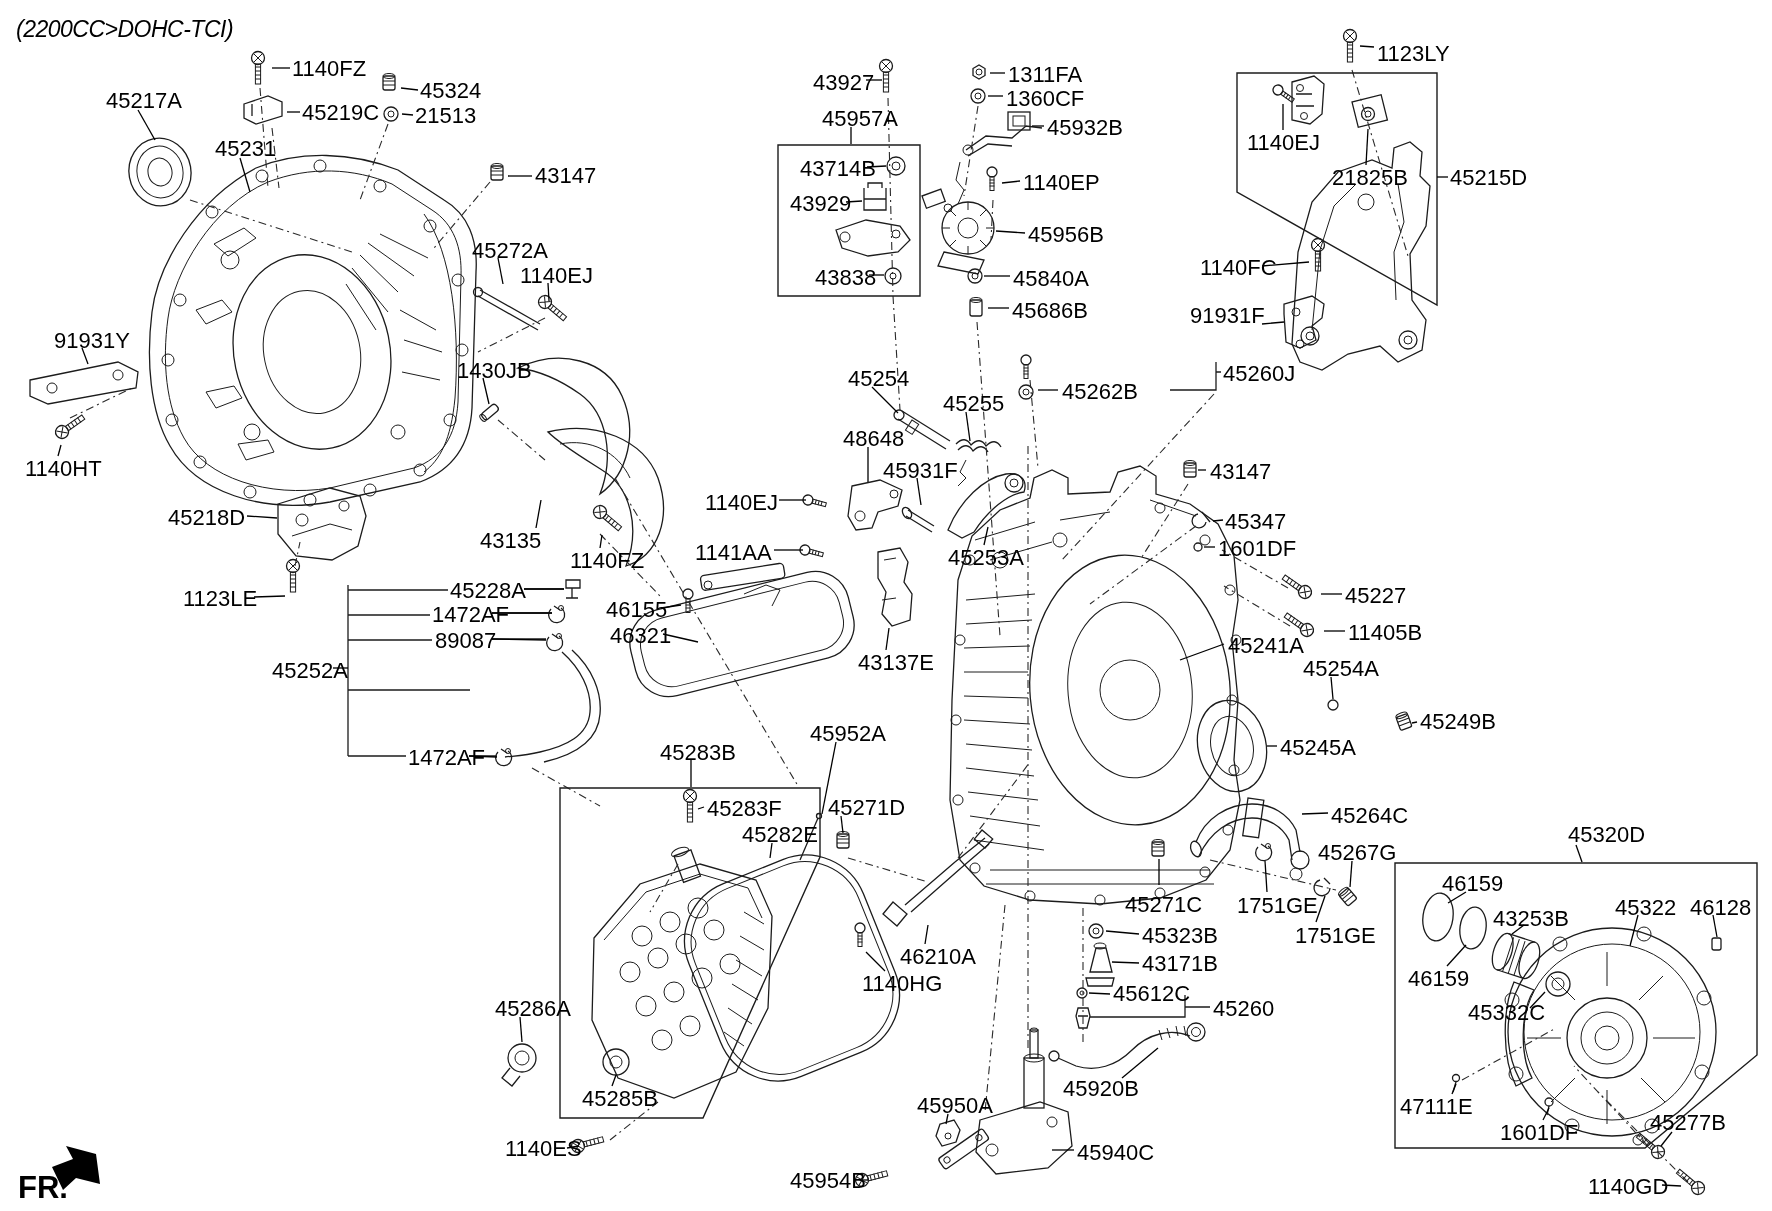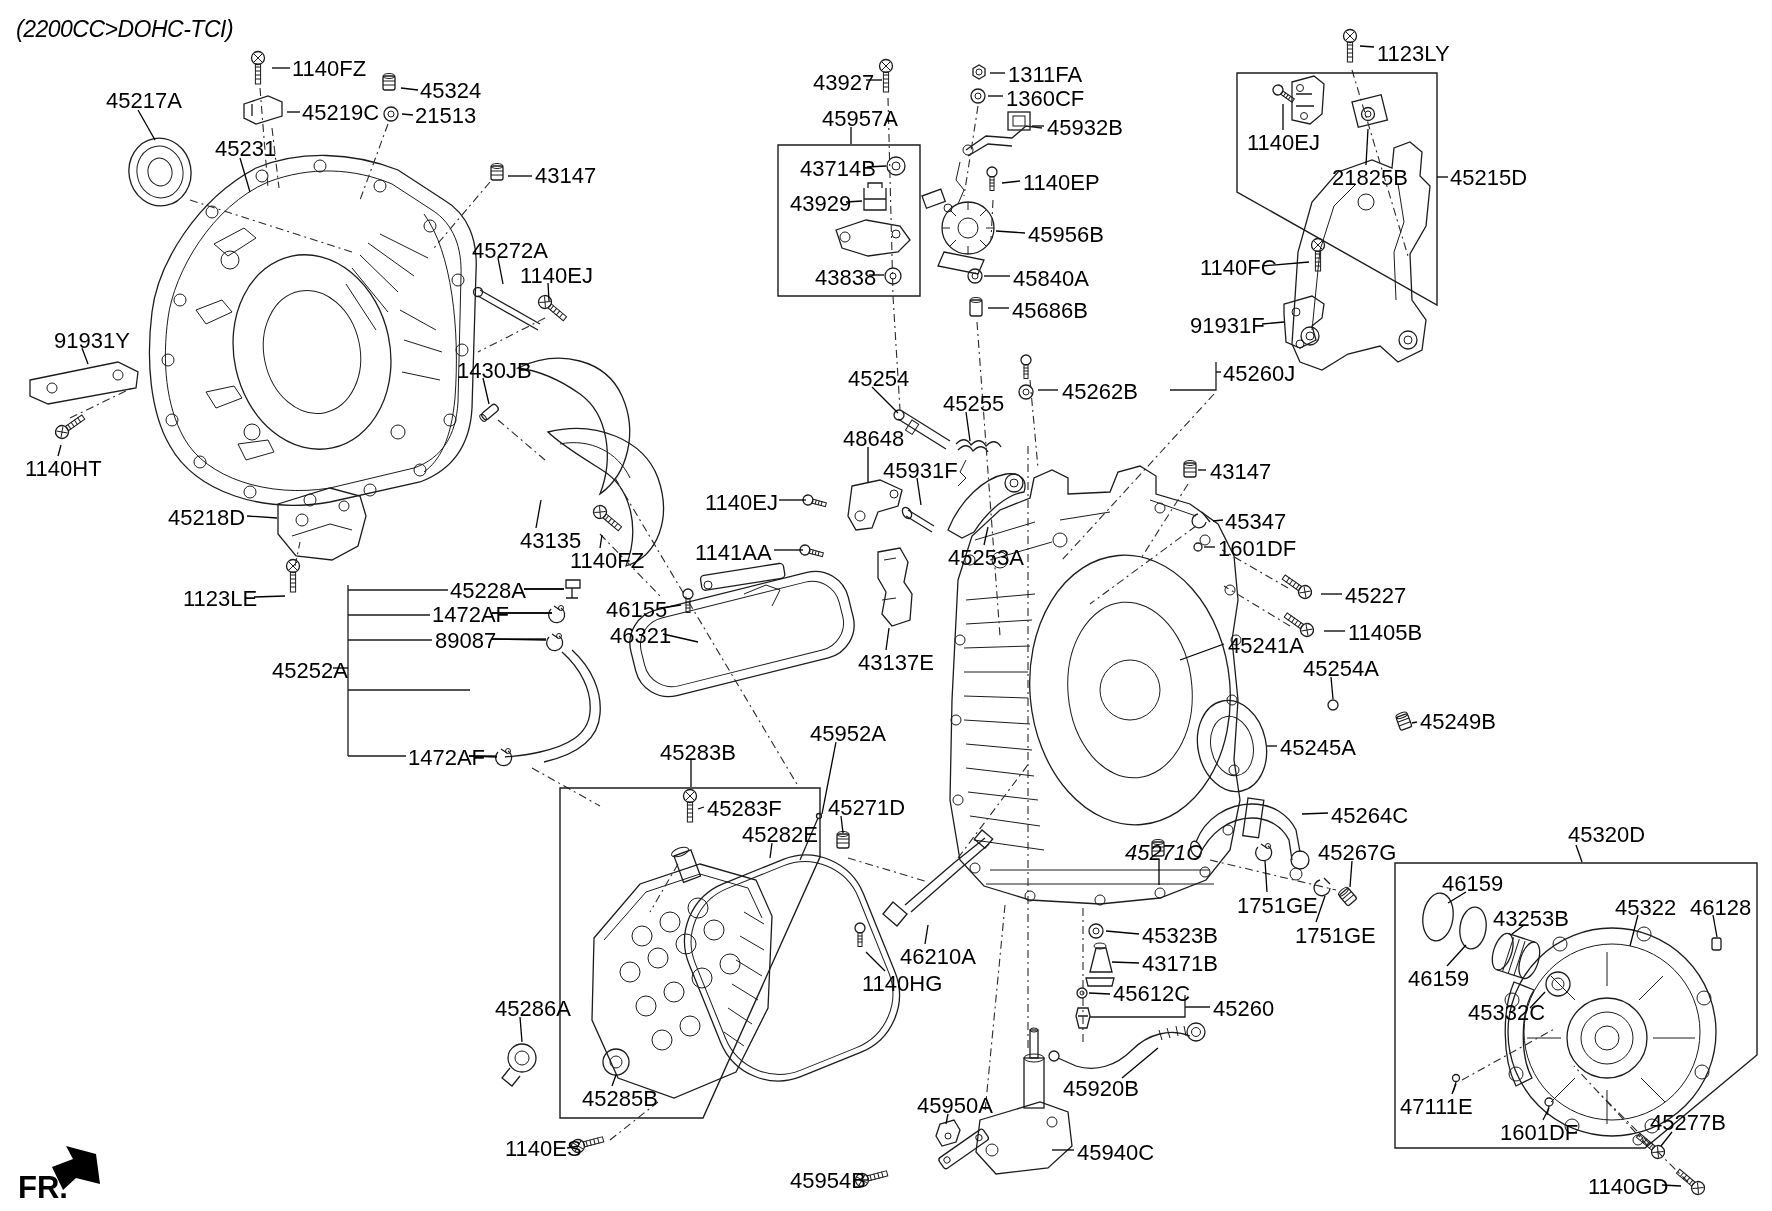--- a/index.html
+++ b/index.html
@@ -535,21 +535,21 @@
       <div class="plabel" style="left: 302px; top: 102px;">45219C</div>
       <div class="plabel" style="left: 415px; top: 105px;">21513</div>
       <div class="plabel" style="left: 215px; top: 138px;">45231</div>
       <div class="plabel" style="left: 535px; top: 165px;">43147</div>
       <div class="plabel" style="left: 472px; top: 240px;">45272A</div>
       <div class="plabel" style="left: 520px; top: 265px;">1140EJ</div>
       <div class="plabel" style="left: 54px; top: 330px;">91931Y</div>
       <div class="plabel" style="left: 457px; top: 360px;">1430JB</div>
       <div class="plabel" style="left: 25px; top: 458px;">1140HT</div>
       <div class="plabel" style="left: 168px; top: 507px;">45218D</div>
-      <div class="plabel" style="left: 520px; top: 530px;">43135</div>
+      <div class="plabel" style="left: 480px; top: 530px;">43135</div>
       <div class="plabel" style="left: 570px; top: 550px;">1140FZ</div>
       <div class="plabel" style="left: 183px; top: 588px;">1123LE</div>
       <div class="plabel" style="left: 450px; top: 580px;">45228A</div>
       <div class="plabel" style="left: 432px; top: 604px;">1472AF</div>
       <div class="plabel" style="left: 435px; top: 630px;">89087</div>
       <div class="plabel" style="left: 272px; top: 660px;">45252A</div>
       <div class="plabel" style="left: 408px; top: 747px;">1472AF</div>
       <div class="plabel" style="left: 813px; top: 72px;">43927</div>
       <div class="plabel" style="left: 1008px; top: 64px;">1311FA</div>
       <div class="plabel" style="left: 1006px; top: 88px;">1360CF</div>
@@ -560,21 +560,21 @@
       <div class="plabel" style="left: 790px; top: 193px;">43929</div>
       <div class="plabel" style="left: 1028px; top: 224px;">45956B</div>
       <div class="plabel" style="left: 815px; top: 267px;">43838</div>
       <div class="plabel" style="left: 1013px; top: 268px;">45840A</div>
       <div class="plabel" style="left: 1012px; top: 300px;">45686B</div>
       <div class="plabel" style="left: 1377px; top: 43px;">1123LY</div>
       <div class="plabel" style="left: 1247px; top: 132px;">1140EJ</div>
       <div class="plabel" style="left: 1332px; top: 167px;">21825B</div>
       <div class="plabel" style="left: 1450px; top: 167px;">45215D</div>
       <div class="plabel" style="left: 1200px; top: 257px;">1140FC</div>
-      <div class="plabel" style="left: 1190px; top: 315px;">91931F</div>
+      <div class="plabel" style="left: 1190px; top: 305px;">91931F</div>
       <div class="plabel" style="left: 1223px; top: 363px;">45260J</div>
       <div class="plabel" style="left: 1062px; top: 381px;">45262B</div>
       <div class="plabel" style="left: 848px; top: 368px;">45254</div>
       <div class="plabel" style="left: 943px; top: 393px;">45255</div>
       <div class="plabel" style="left: 843px; top: 428px;">48648</div>
       <div class="plabel" style="left: 883px; top: 460px;">45931F</div>
       <div class="plabel" style="left: 705px; top: 492px;">1140EJ</div>
       <div class="plabel" style="left: 695px; top: 542px;">1141AA</div>
       <div class="plabel" style="left: 948px; top: 547px;">45253A</div>
       <div class="plabel" style="left: 1210px; top: 461px;">43147</div>
@@ -589,21 +589,21 @@
       <div class="plabel" style="left: 606px; top: 599px;">46155</div>
       <div class="plabel" style="left: 610px; top: 625px;">46321</div>
       <div class="plabel" style="left: 858px; top: 652px;">43137E</div>
       <div class="plabel" style="left: 810px; top: 723px;">45952A</div>
       <div class="plabel" style="left: 660px; top: 742px;">45283B</div>
       <div class="plabel" style="left: 707px; top: 798px;">45283F</div>
       <div class="plabel" style="left: 742px; top: 824px;">45282E</div>
       <div class="plabel" style="left: 828px; top: 797px;">45271D</div>
       <div class="plabel" style="left: 1331px; top: 805px;">45264C</div>
       <div class="plabel" style="left: 1318px; top: 842px;">45267G</div>
-      <div class="plabel" style="left: 1125px; top: 842px; font-style: italic;">45271C</div>
+      <div class="plabel" style="left: 1125px; top: 894px;">45271C</div>
       <div class="plabel" style="left: 1237px; top: 895px;">1751GE</div>
       <div class="plabel" style="left: 1295px; top: 925px;">1751GE</div>
       <div class="plabel" style="left: 1548px; top: 824px; margin-left: 20px;">45320D</div>
       <div class="plabel" style="left: 1442px; top: 873px;">46159</div>
       <div class="plabel" style="left: 1493px; top: 908px;">43253B</div>
       <div class="plabel" style="left: 1615px; top: 897px;">45322</div>
       <div class="plabel" style="left: 1690px; top: 897px;">46128</div>
       <div class="plabel" style="left: 1408px; top: 968px;">46159</div>
       <div class="plabel" style="left: 1468px; top: 1002px;">45332C</div>
       <div class="plabel" style="left: 1142px; top: 925px;">45323B</div>

